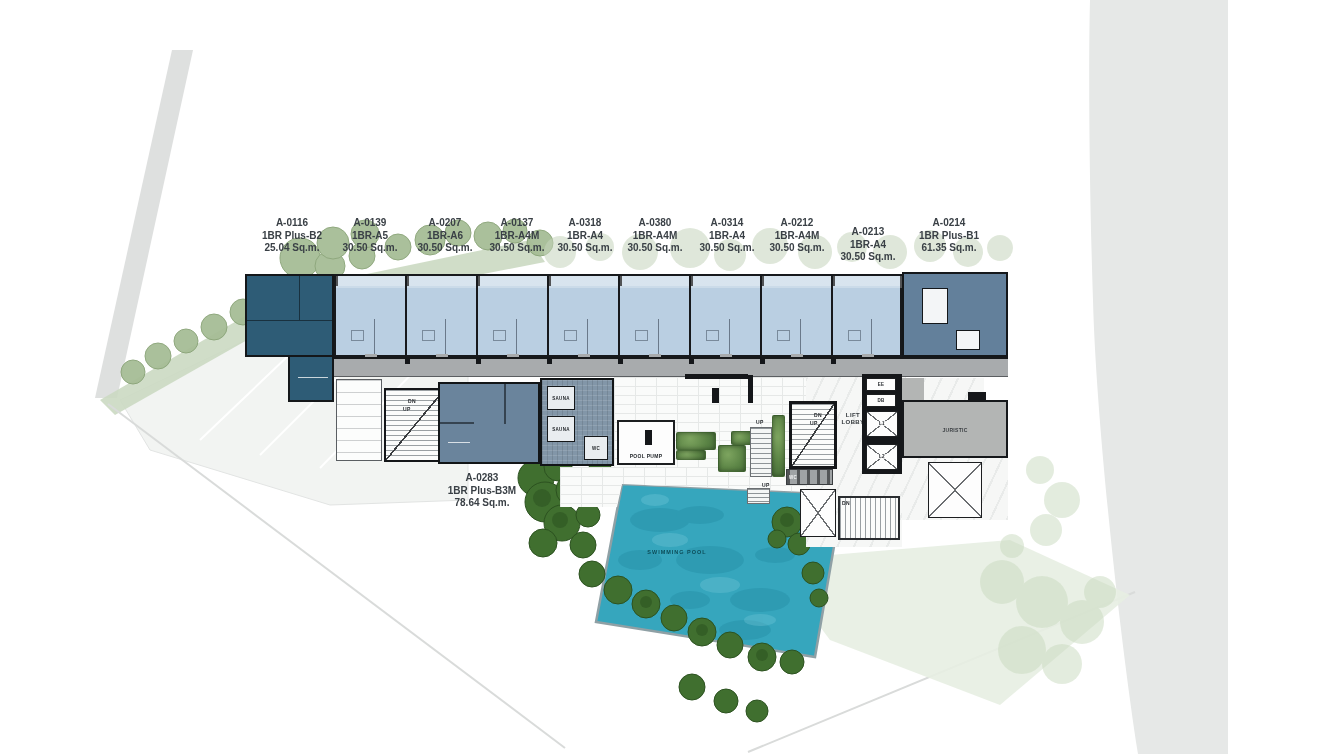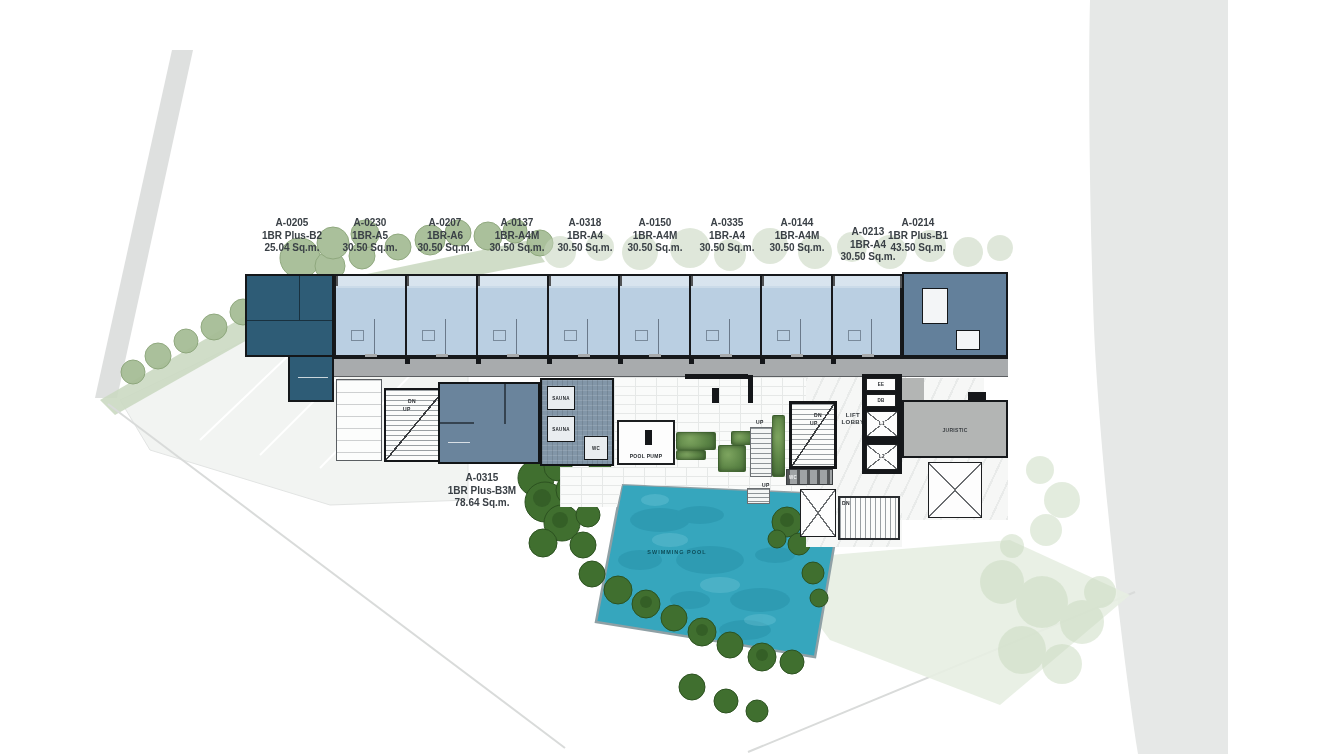--- a/index.html
+++ b/index.html
@@ -331,71 +331,71 @@
     <div class="a tiny" style="left:2px;top:5px;font-size:4.5px;color:#F2F3F4">WC</div>
   </div>
 
   <div class="a marble" style="left:806px;top:505px;width:96px;height:42px"></div>
   <div class="a xbox" style="left:800px;top:489px;width:36px;height:48px"></div>
   <div class="a" style="left:838px;top:496px;width:62px;height:44px;box-sizing:border-box;border:2px solid #2A2D30;
        background:repeating-linear-gradient(to right,#9AA0A3 0 1px,#FBFCFB 1px 5px)"></div>
   <div class="a tiny" style="left:842px;top:500px">DN</div>
 
   <div class="a ulab" style="left:292px;top:217px">
-    <div>A-0205</div>
+    <div>A-0116</div>
     <div>1BR Plus-B2</div>
     <div>25.04 Sq.m.</div>
   </div>
   <div class="a ulab" style="left:370px;top:217px">
-    <div>A-0230</div>
+    <div>A-0139</div>
     <div>1BR-A5</div>
     <div>30.50 Sq.m.</div>
   </div>
   <div class="a ulab" style="left:445px;top:217px">
     <div>A-0207</div>
     <div>1BR-A6</div>
     <div>30.50 Sq.m.</div>
   </div>
   <div class="a ulab" style="left:517px;top:217px">
     <div>A-0137</div>
     <div>1BR-A4M</div>
     <div>30.50 Sq.m.</div>
   </div>
   <div class="a ulab" style="left:585px;top:217px">
     <div>A-0318</div>
     <div>1BR-A4</div>
     <div>30.50 Sq.m.</div>
   </div>
   <div class="a ulab" style="left:655px;top:217px">
-    <div>A-0150</div>
+    <div>A-0380</div>
     <div>1BR-A4M</div>
     <div>30.50 Sq.m.</div>
   </div>
   <div class="a ulab" style="left:727px;top:217px">
-    <div>A-0335</div>
+    <div>A-0314</div>
     <div>1BR-A4</div>
     <div>30.50 Sq.m.</div>
   </div>
   <div class="a ulab" style="left:797px;top:217px">
-    <div>A-0144</div>
+    <div>A-0212</div>
     <div>1BR-A4M</div>
     <div>30.50 Sq.m.</div>
   </div>
   <div class="a ulab" style="left:868px;top:226px">
     <div>A-0213</div>
     <div>1BR-A4</div>
     <div>30.50 Sq.m.</div>
   </div>
-  <div class="a ulab" style="left:918px;top:217px">
+  <div class="a ulab" style="left:949px;top:217px">
     <div>A-0214</div>
     <div>1BR Plus-B1</div>
-    <div>43.50 Sq.m.</div>
+    <div>61.35 Sq.m.</div>
   </div>
 
   <div class="a ulab" style="left:482px;top:472px">
-    <div>A-0315</div>
+    <div>A-0283</div>
     <div>1BR Plus-B3M</div>
     <div>78.64 Sq.m.</div>
   </div>
 
   <div class="a poollab ctr" style="left:632px;top:549px;width:90px">SWIMMING POOL</div>
 
 </div>
 
 </body></html>

